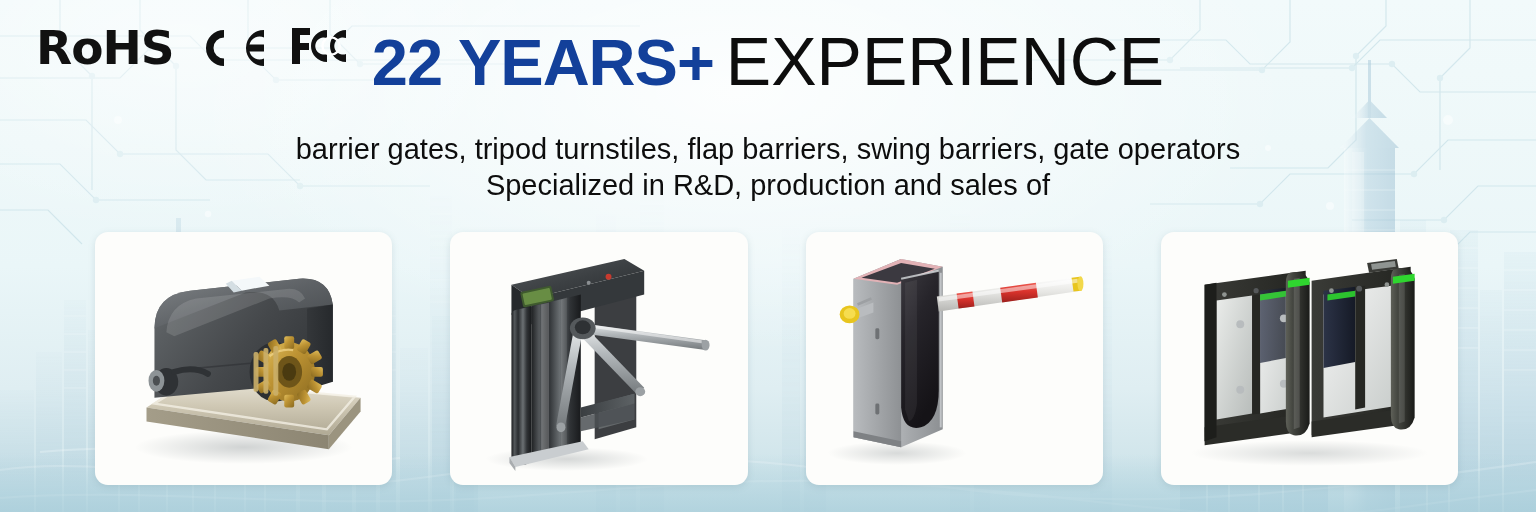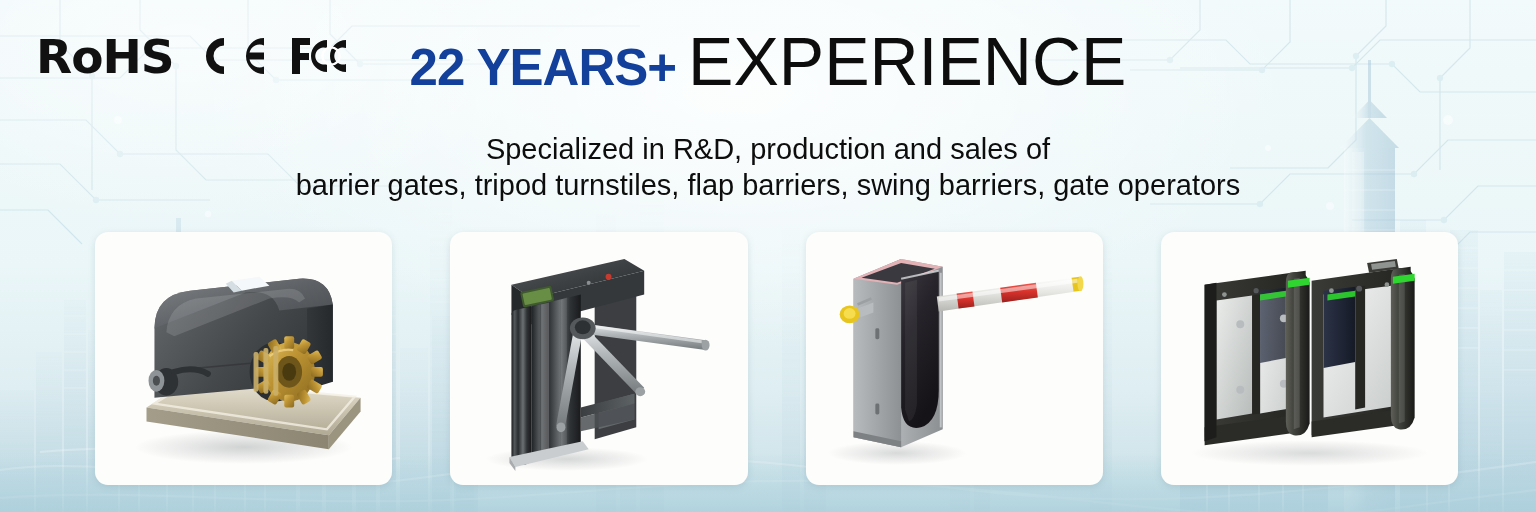--- a/index.html
+++ b/index.html
@@ -37,41 +37,41 @@
       radial-gradient(560px 300px at 12% 8%, rgba(255,255,255,.55), rgba(255,255,255,0) 65%);
   }
   #bottom-band {
     position:absolute; left:0; right:0; bottom:0; height:58px;
     background:linear-gradient(180deg, rgba(186,217,226,0) 0%, rgba(178,212,223,.55) 55%, rgba(170,207,219,.75) 100%);
   }
   #bottom-streaks { bottom:0; opacity:.35; }
 
   
   #cert-row {
-    position:absolute; left:36px; top:32px;
-    display:flex; align-items:center; gap:18px;
+    position:absolute; left:36px; top:24px;
+    display:flex; align-items:flex-start; gap:18px;
   }
   #rohs-logo {
     font-size:47px;
     font-weight:bold;
     letter-spacing:-1px;
     color:#111;
     line-height:1;
     font-family:"DejaVu Sans", sans-serif;
   }
 
   
   #headline {
     position:absolute; left:0; right:0; top:27px;
     text-align:center;
     white-space:nowrap;
     line-height:1;
   }
   #headline-years {
-    font-size:51px;
+    font-size:65px;
     font-weight:bold;
     color:#13409a;
     letter-spacing:-1px;
     font-family:"Liberation Sans", sans-serif;
   }
   #headline-experience {
     font-size:68px;
     font-weight:normal;
     color:#0d0d0d;
     letter-spacing:0px;
@@ -307,22 +307,22 @@
       <path d="M56 6 A16 16 0 1 0 56 38 L56 30 A8.6 8.6 0 1 1 56 14 Z" fill="#111"></path>
       <circle cx="41" cy="22" r="8.6" fill="none" stroke="#fff" stroke-width="2.4"></circle>
     </svg>
   </div>
 
   <div id="headline">
     <span id="headline-years">22 YEARS+</span><span id="headline-experience">EXPERIENCE</span>
   </div>
 
   <div id="subtitle">
+    <div>barrier gates, tripod turnstiles, flap barriers, swing barriers, gate operators</div>
     <div>Specialized in R&amp;D, production and sales of</div>
-    <div>barrier gates, tripod turnstiles, flap barriers, swing barriers, gate operators</div>
   </div>
 
   <div id="product-row">
 
     <div class="product-card">
       <svg viewBox="0 0 300 253" preserveAspectRatio="xMidYMid meet">
         <defs>
           <linearGradient id="op-cover" x1="0" y1="0" x2="1" y2="0.5">
             <stop offset="0%" stop-color="#6b6f72"></stop>
             <stop offset="22%" stop-color="#5a5e61"></stop>

